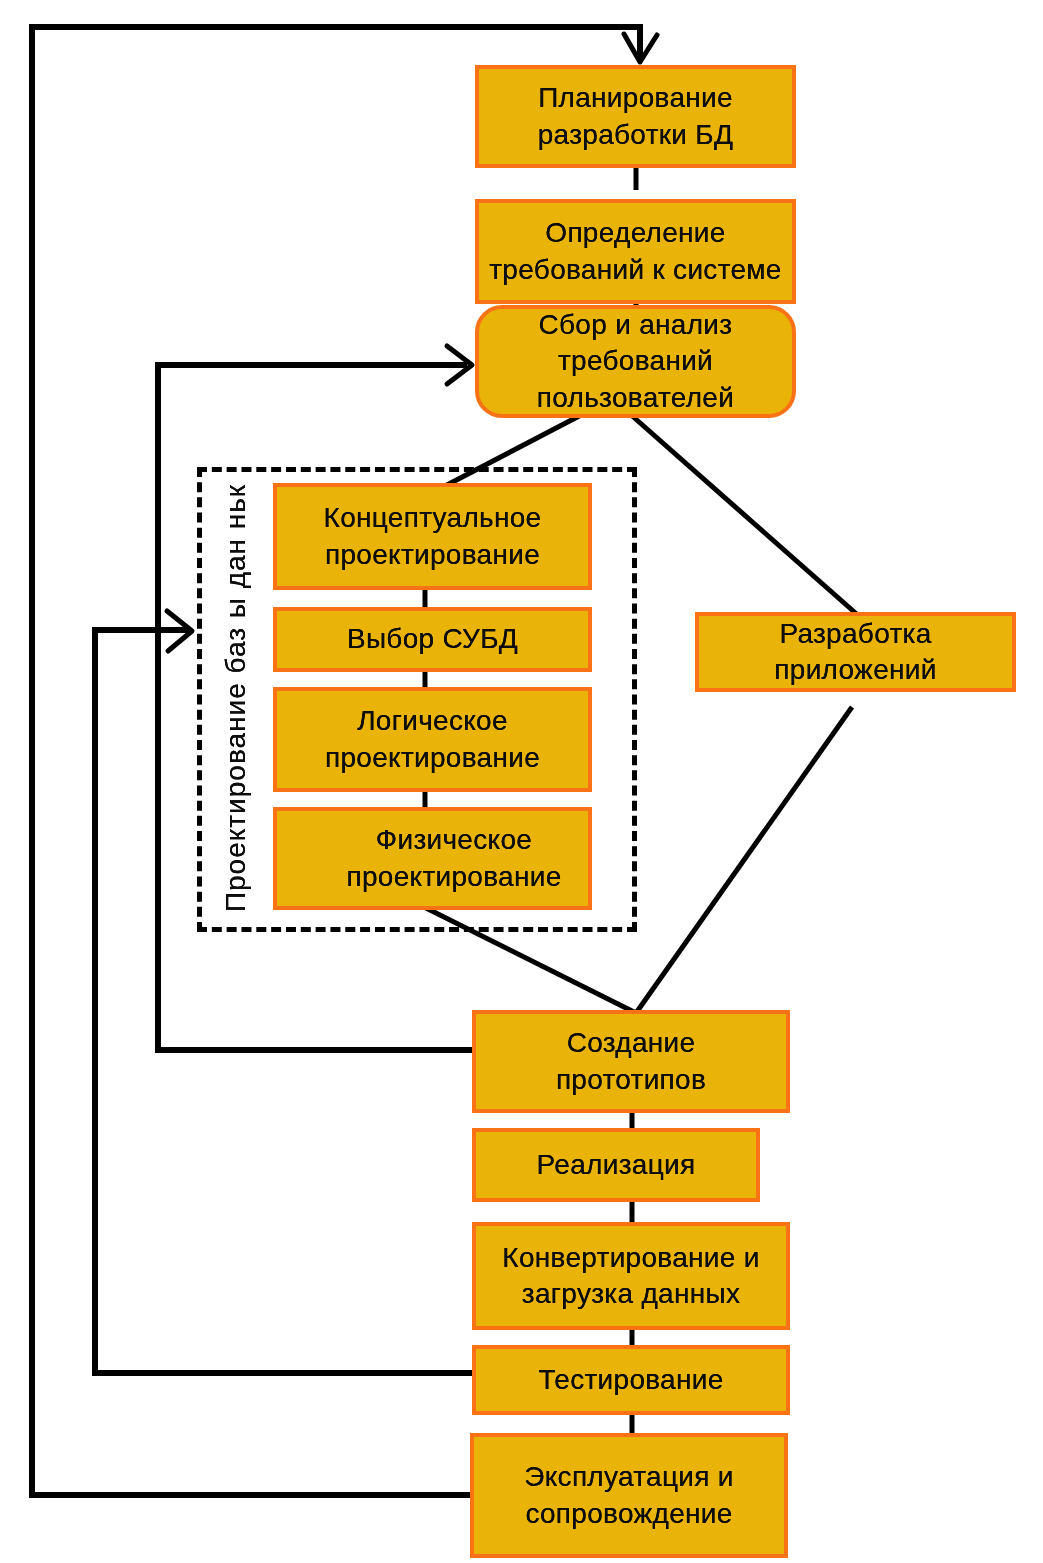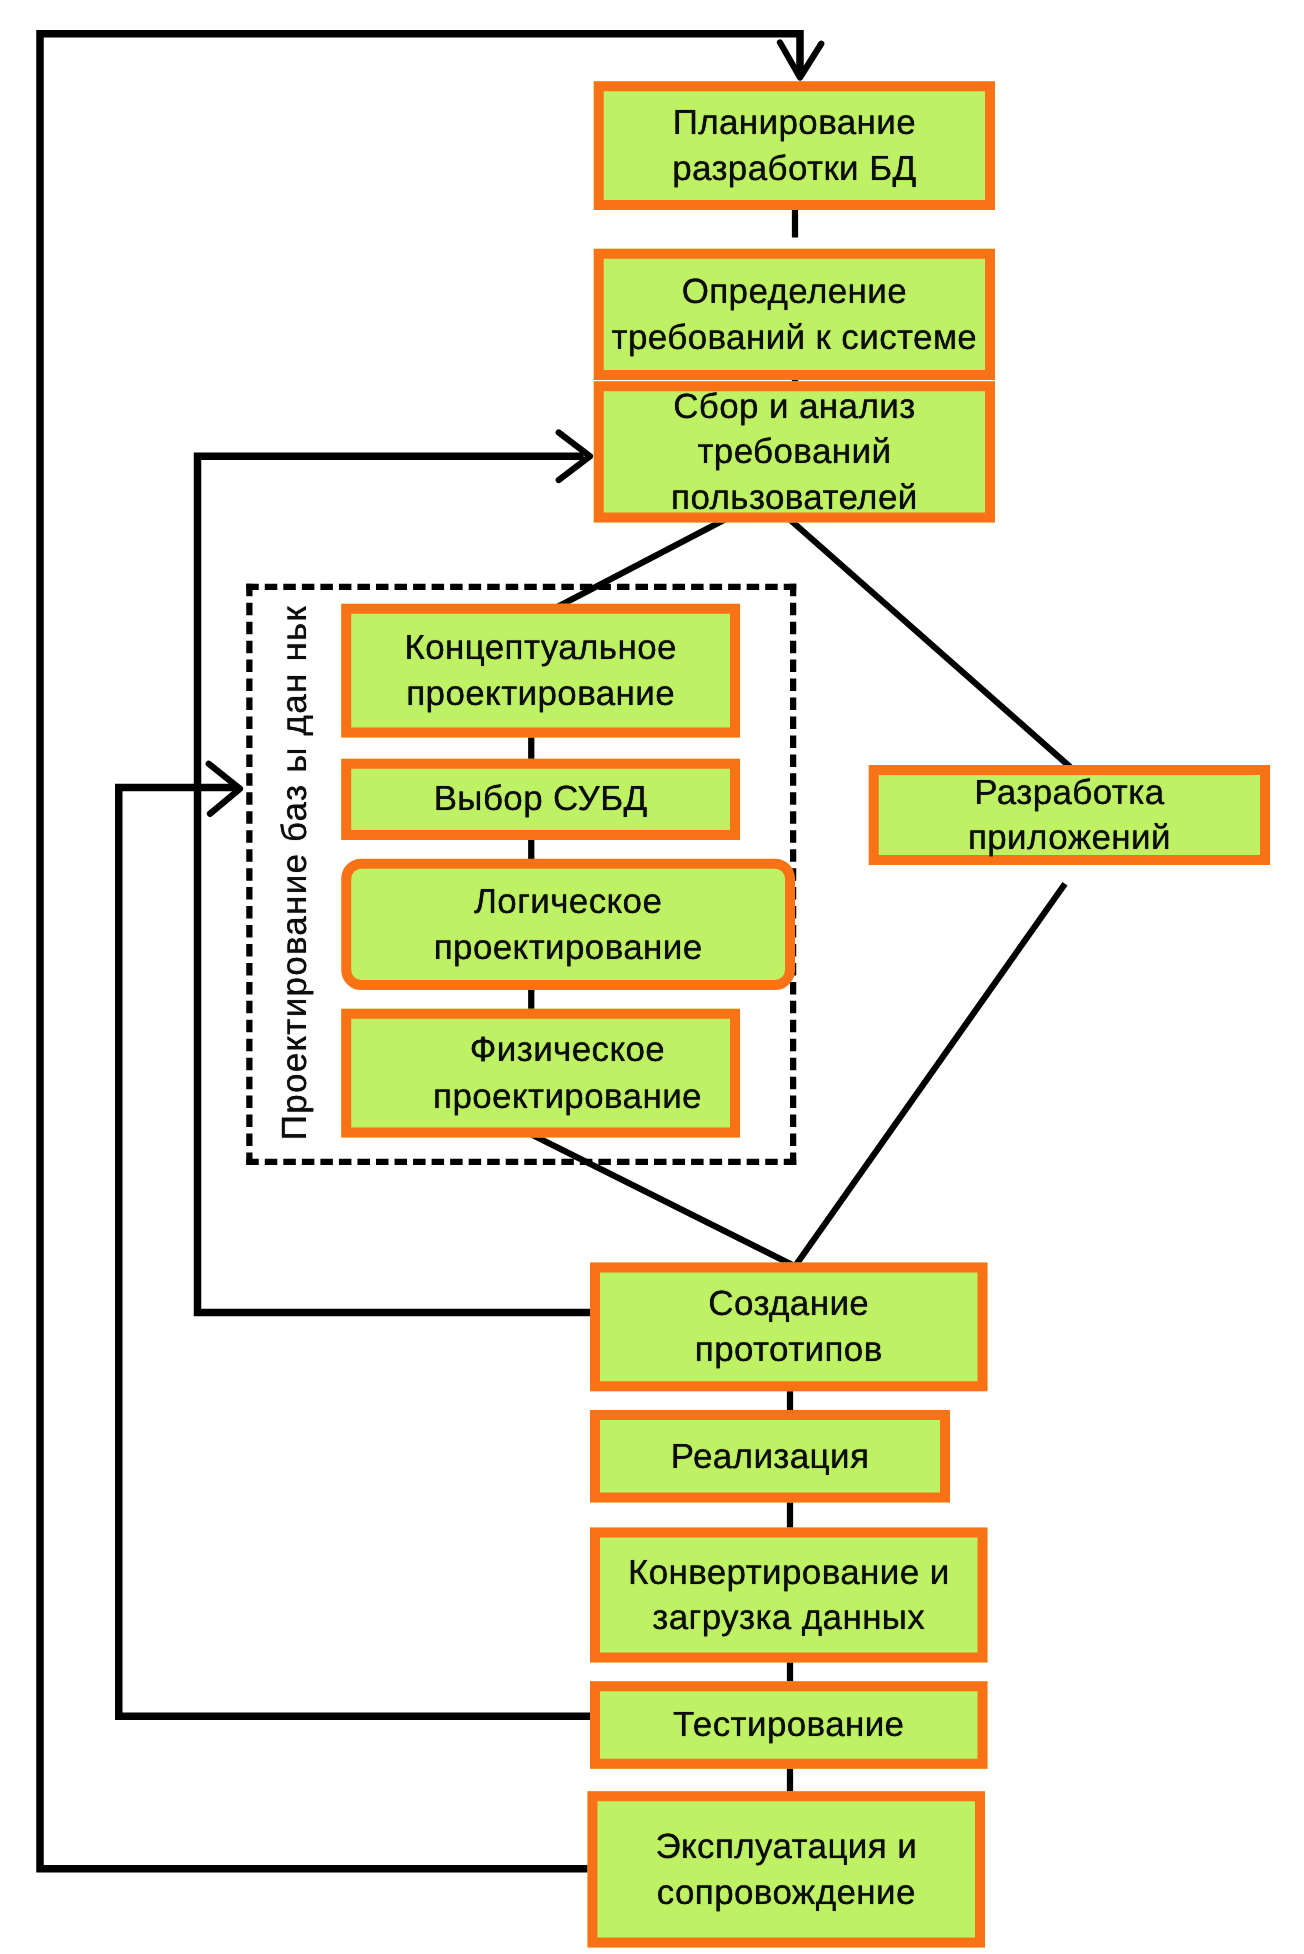--- a/index.html
+++ b/index.html
@@ -34,38 +34,38 @@
     align-items: center;
     justify-content: center;
     font-size: 28px;
     letter-spacing: 1px;
     white-space: nowrap;
     text-shadow: 0 0 0.6px #000;
   }
   .box {
     position: absolute;
     box-sizing: border-box;
-    background: #bef264;
-    border: 8px solid #f97316;
+    background: #eab308;
+    border: 4px solid #f97316;
     display: flex;
     align-items: center;
     justify-content: center;
     text-align: center;
     white-space: pre-line;
     font-size: 28px;
     line-height: 1.3;
     letter-spacing: 0.3px;
     text-shadow: 0 0 0.6px #000;
   }
   #b-plan    { left: 475px; top: 65px;   width: 321px; height: 103px; }
   #b-req     { left: 475px; top: 183px;  width: 321px; height: 105px; margin-top: 16px; }
-  #b-collect { left: 475px; top: 305px;  width: 321px; height: 113px; }
+  #b-collect { left: 475px; top: 305px;  width: 321px; height: 113px; border-radius: 27px; }
   #b-concept { left: 273px; top: 483px;  width: 319px; height: 107px; }
   #b-dbms    { left: 273px; top: 607px;  width: 319px; height: 65px;  }
-  #b-logic   { left: 273px; top: 687px;  width: 363px; height: 105px; border-radius: 16px; }
+  #b-logic   { left: 273px; top: 687px;  width: 319px; height: 105px; }
   #b-phys    { left: 273px; top: 807px;  width: 319px; height: 103px; padding-left: 43px; }
   #b-appdev  { left: 695px; top: 612px;  width: 321px; height: 80px; }
   #b-proto   { left: 472px; top: 1010px; width: 318px; height: 103px; }
   #b-real    { left: 472px; top: 1128px; width: 288px; height: 74px;  }
   #b-conv    { left: 472px; top: 1222px; width: 318px; height: 108px; }
   #b-test    { left: 472px; top: 1345px; width: 318px; height: 70px;  }
   #b-oper    { left: 470px; top: 1433px; width: 318px; height: 125px; }
 </style>
 </head>
 <body>

